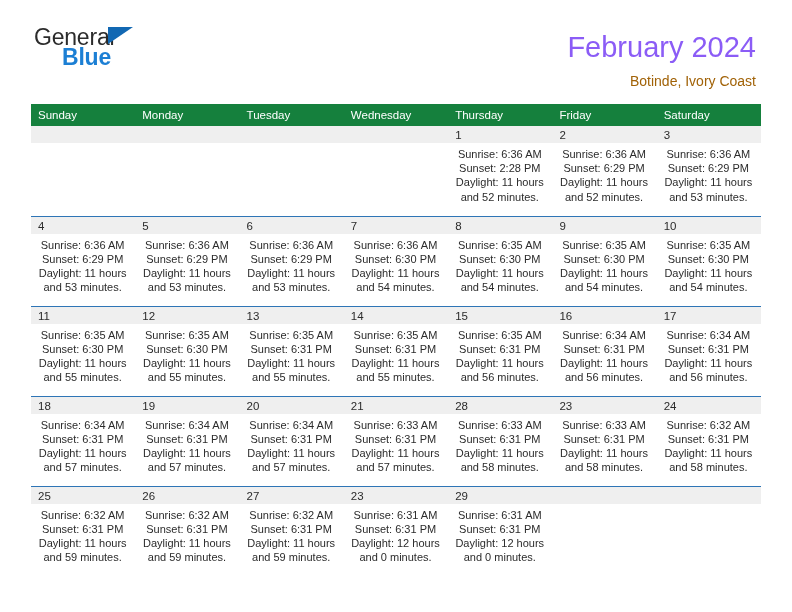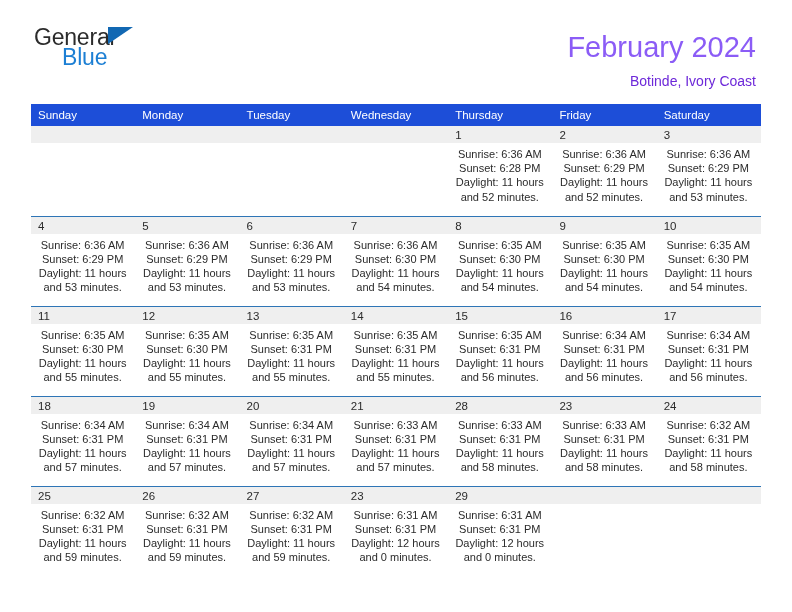--- a/index.html
+++ b/index.html
@@ -54,52 +54,53 @@
     border-bottom: 17px solid transparent;
   }
   .logo-blue {
     position: absolute;
     left: 28px;
     top: 20px;
     font-size: 23px;
     color: #1c7fd4;
     letter-spacing: -0.2px;
     line-height: 26px;
+    font-weight: bold;
   }
   .title-block {
     position: absolute;
     right: 36px;
     top: 30px;
     text-align: right;
   }
   .cal-title {
     font-size: 29px;
     color: #8b5cf6;
     line-height: 34px;
     white-space: nowrap;
   }
   .cal-subtitle {
     margin-top: 9px;
     font-size: 14px;
-    color: #6d28d9;
+    color: #a16207;
     line-height: 17px;
     white-space: nowrap;
   }
 
   
   .calendar {
     position: absolute;
     left: 31px;
     top: 104px;
     width: 730px;
     border-collapse: collapse;
     table-layout: fixed;
   }
   .calendar th {
-    background: #1d4ed8;
+    background: #15803d;
     color: #ffffff;
     font-size: 11.5px;
     font-weight: normal;
     text-align: left;
     padding: 5px 0 5px 7px;
     height: 20px;
     box-sizing: border-box;
     border: none;
   }
   .calendar td {
@@ -178,21 +179,21 @@
             <div class="dayinfo"></div>
           </td>
           <td>
             <div class="daynum"></div>
             <div class="dayinfo"></div>
           </td>
           <td>
             <div class="daynum">1</div>
             <div class="dayinfo">
               <div>Sunrise: 6:36 AM</div>
-              <div>Sunset: 6:28 PM</div>
+              <div>Sunset: 2:28 PM</div>
               <div>Daylight: 11 hours</div>
               <div>and 52 minutes.</div>
             </div>
           </td>
           <td>
             <div class="daynum">2</div>
             <div class="dayinfo">
               <div>Sunrise: 6:36 AM</div>
               <div>Sunset: 6:29 PM</div>
               <div>Daylight: 11 hours</div>

